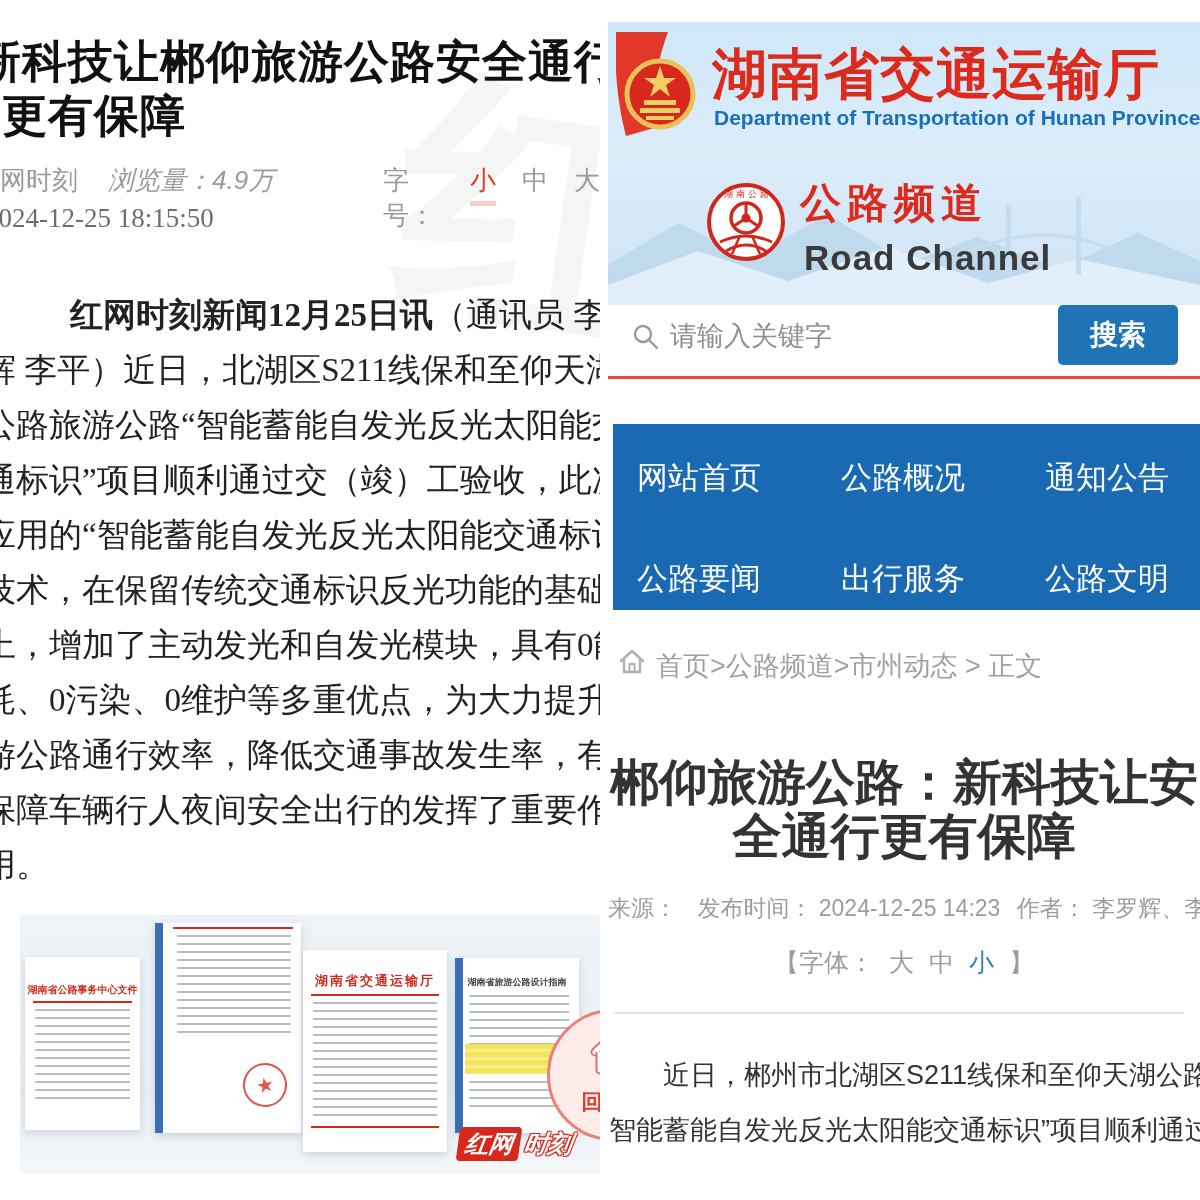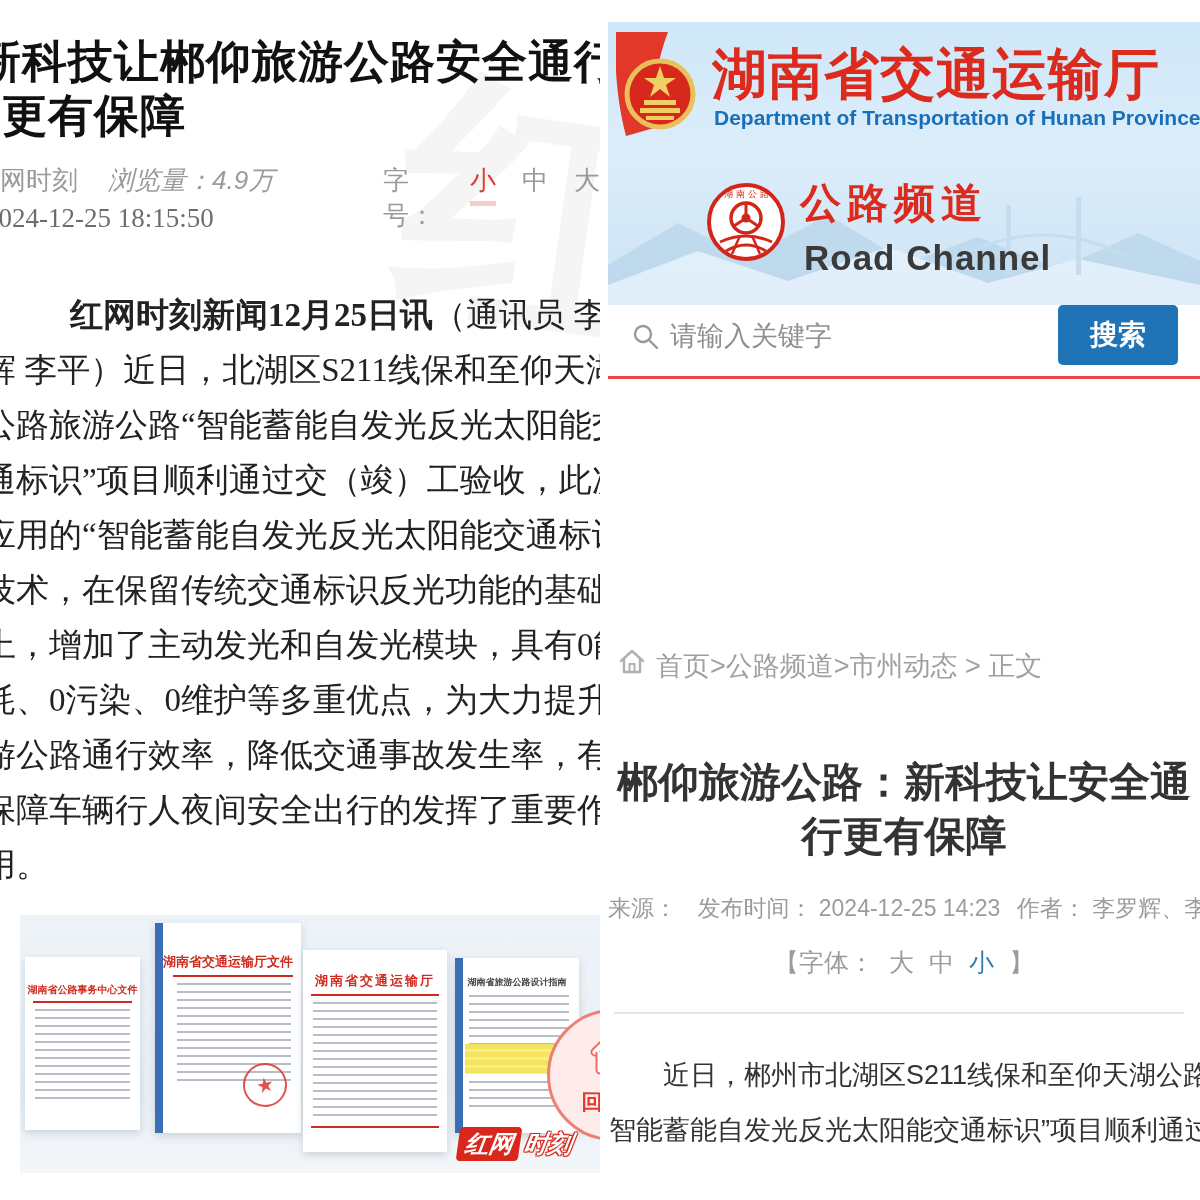--- a/index.html
+++ b/index.html
@@ -79,21 +79,21 @@
   #rp-search-btn{position:absolute;right:22px;top:0;width:120px;height:60px;
      background:#1e74b6;border-radius:5px;color:#fff;font-size:28px;font-weight:700;
      display:flex;align-items:center;justify-content:center;cursor:pointer;}
 
   #rp-nav{left:13px;top:424px;width:587px;height:186px;background:#1a69b3;}
   .nav-item{position:absolute;color:#fff;font-size:31px;height:40px;line-height:40px;
      cursor:pointer;}
 
   #rp-breadcrumb-text{left:56px;top:648px;font-size:27px;color:#a0a0a0;}
   #rp-title{left:8px;top:755px;width:592px;}
-  #rp-title .tin{margin:0 auto;width:590px;font-size:41px;font-weight:800;color:#333;
+  #rp-title .tin{margin:0 auto;width:590px;font-size:49px;font-weight:800;color:#333;
      line-height:54px;text-align:center;}
   #rp-meta{left:8px;top:893px;width:592px;text-align:center;font-size:23px;
      color:#9c9c9c;white-space:nowrap;}
   #rp-fontrow{left:8px;top:946px;width:592px;text-align:center;font-size:25px;
      color:#9c9c9c;}
   #rp-fontrow span{margin:0 4px;text-align:right;}
   .fs-small{color:#2e7fae;}
   #rp-divider{left:14px;top:1012px;width:570px;height:2px;background:#e5e5e5;}
   #rp-body{left:8px;top:1048px;width:592px;height:152px;overflow:hidden;
      font-size:27px;color:#333;}
@@ -140,21 +140,20 @@
   </div>
 
   <div class="abs" id="lp-image">
     <div class="doc" style="left:5px;top:42px;width:115px;height:173px;">
       <div class="dt" style="font-size:10px;padding-top:26px;">湖南省公路事务中心文件</div>
       <div class="redline"></div>
       <div class="stripes" style="height:96px;"></div>
     </div>
     <div class="doc" style="left:135px;top:8px;width:146px;height:210px;">
       <div class="spine"></div>
-      <div class="dt" style="font-size:13px;padding-top:30px;">湖南省交通运输厅文件</div>
       <div class="redline" style="margin-left:18px;"></div>
       <div class="stripes" style="height:100px;margin-left:22px;"></div>
       <div id="doc-stamp">★</div>
     </div>
     <div class="doc" style="left:283px;top:35px;width:144px;height:202px;">
       <div class="dt" style="font-size:13px;padding-top:22px;letter-spacing:2px;">湖南省交通运输厅</div>
       <div class="redline"></div>
       <div class="stripes" style="height:118px;"></div>
       <div class="redline" style="margin-top:6px;"></div>
     </div>
@@ -227,20 +226,28 @@
 
   <div class="abs" id="rp-search">
     <svg class="abs" style="left:24px;top:18px;" width="28" height="28" viewBox="0 0 28 28">
       <circle cx="11" cy="11" r="8" fill="none" stroke="#999" stroke-width="2.4"></circle>
       <line x1="17" y1="17" x2="25" y2="25" stroke="#999" stroke-width="2.4" stroke-linecap="round"></line>
     </svg>
     <input type="text" placeholder="请输入关键字" style="">
     <div id="rp-search-btn">搜索</div>
   </div>
 
+  <div class="abs" id="rp-nav">
+    <div class="nav-item" style="left:24px;top:34px;">网站首页</div>
+    <div class="nav-item" style="left:228px;top:34px;">公路概况</div>
+    <div class="nav-item" style="left:432px;top:34px;">通知公告</div>
+    <div class="nav-item" style="left:24px;top:135px;">公路要闻</div>
+    <div class="nav-item" style="left:228px;top:135px;">出行服务</div>
+    <div class="nav-item" style="left:432px;top:135px;">公路文明</div>
+  </div>
 
   <svg class="abs" style="left:17px;top:646px;" width="30" height="30" viewBox="0 0 30 30">
     <path d="M4 15 L15 5 L26 15" fill="none" stroke="#b0b0b0" stroke-width="2.4" stroke-linecap="round" stroke-linejoin="round"></path>
     <path d="M7 13 V26 H23 V13" fill="none" stroke="#b0b0b0" stroke-width="2.4" stroke-linejoin="round"></path>
     <rect x="12.5" y="18" width="5" height="8" fill="none" stroke="#b0b0b0" stroke-width="2"></rect>
   </svg>
   <div class="abs nowrap" id="rp-breadcrumb-text">首页&gt;公路频道&gt;市州动态 &gt; 正文</div>
 
   <div class="abs" id="rp-title">
     <div class="tin">郴仰旅游公路：新科技让安全通行更有保障</div>

